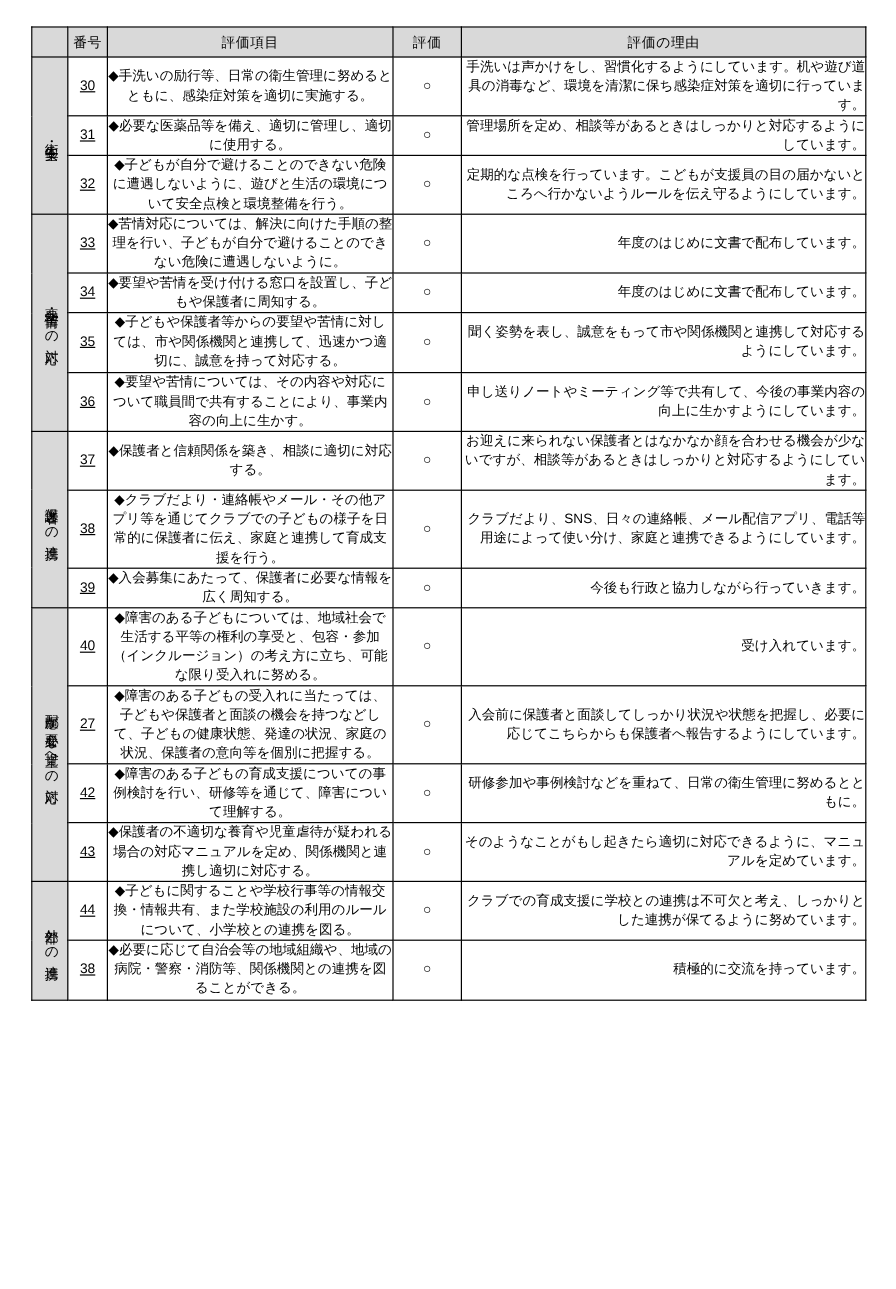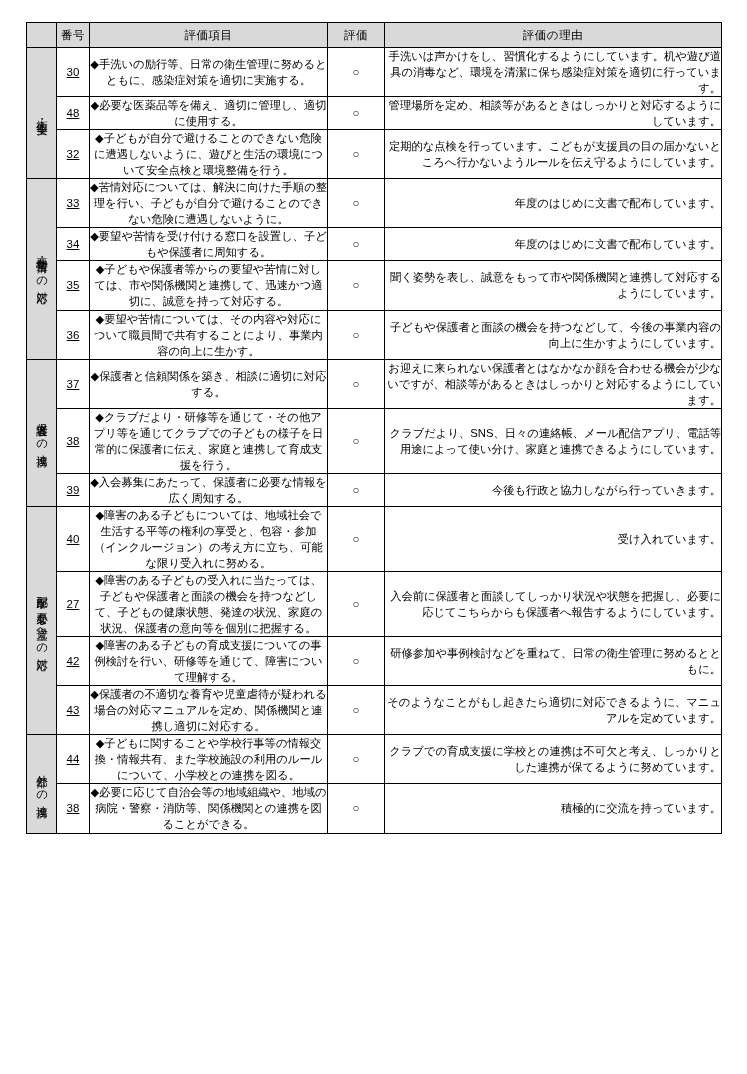--- a/index.html
+++ b/index.html
@@ -111,21 +111,21 @@
     <tbody>
 
       <tr>
         <td class="cat" rowspan="3"><span class="vert">衛生・安全</span></td>
         <td class="no">30</td>
         <td class="item">◆手洗いの励行等、日常の衛生管理に努めるとともに、感染症対策を適切に実施する。</td>
         <td class="evalmark">○</td>
         <td class="why">手洗いは声かけをし、習慣化するようにしています。机や遊び道具の消毒など、環境を清潔に保ち感染症対策を適切に行っています。</td>
       </tr>
       <tr>
-        <td class="no">48</td>
+        <td class="no">31</td>
         <td class="item">◆必要な医薬品等を備え、適切に管理し、適切に使用する。</td>
         <td class="evalmark">○</td>
         <td class="why">管理場所を定め、相談等があるときはしっかりと対応するようにしています。</td>
       </tr>
       <tr>
         <td class="no">32</td>
         <td class="item">◆子どもが自分で避けることのできない危険に遭遇しないように、遊びと生活の環境について安全点検と環境整備を行う。</td>
         <td class="evalmark">○</td>
         <td class="why">定期的な点検を行っています。こどもが支援員の目の届かないところへ行かないようルールを伝え守るようにしています。</td>
       </tr>
@@ -146,33 +146,33 @@
       <tr>
         <td class="no">35</td>
         <td class="item">◆子どもや保護者等からの要望や苦情に対しては、市や関係機関と連携して、迅速かつ適切に、誠意を持って対応する。</td>
         <td class="evalmark">○</td>
         <td class="why">聞く姿勢を表し、誠意をもって市や関係機関と連携して対応するようにしています。</td>
       </tr>
       <tr>
         <td class="no">36</td>
         <td class="item">◆要望や苦情については、その内容や対応について職員間で共有することにより、事業内容の向上に生かす。</td>
         <td class="evalmark">○</td>
-        <td class="why">子どもや保護者と面談の機会を持つなどして、今後の事業内容の向上に生かすようにしています。</td>
+        <td class="why">申し送りノートやミーティング等で共有して、今後の事業内容の向上に生かすようにしています。</td>
       </tr>
 
       <tr>
         <td class="cat" rowspan="3"><span class="vert">保護者との連携</span></td>
         <td class="no">37</td>
         <td class="item">◆保護者と信頼関係を築き、相談に適切に対応する。</td>
         <td class="evalmark">○</td>
         <td class="why">お迎えに来られない保護者とはなかなか顔を合わせる機会が少ないですが、相談等があるときはしっかりと対応するようにしています。</td>
       </tr>
       <tr>
         <td class="no">38</td>
-        <td class="item">◆クラブだより・研修等を通じて・その他アプリ等を通じてクラブでの子どもの様子を日常的に保護者に伝え、家庭と連携して育成支援を行う。</td>
+        <td class="item">◆クラブだより・連絡帳やメール・その他アプリ等を通じてクラブでの子どもの様子を日常的に保護者に伝え、家庭と連携して育成支援を行う。</td>
         <td class="evalmark">○</td>
         <td class="why">クラブだより、SNS、日々の連絡帳、メール配信アプリ、電話等用途によって使い分け、家庭と連携できるようにしています。</td>
       </tr>
       <tr>
         <td class="no">39</td>
         <td class="item">◆入会募集にあたって、保護者に必要な情報を広く周知する。</td>
         <td class="evalmark">○</td>
         <td class="why">今後も行政と協力しながら行っていきます。</td>
       </tr>
 

